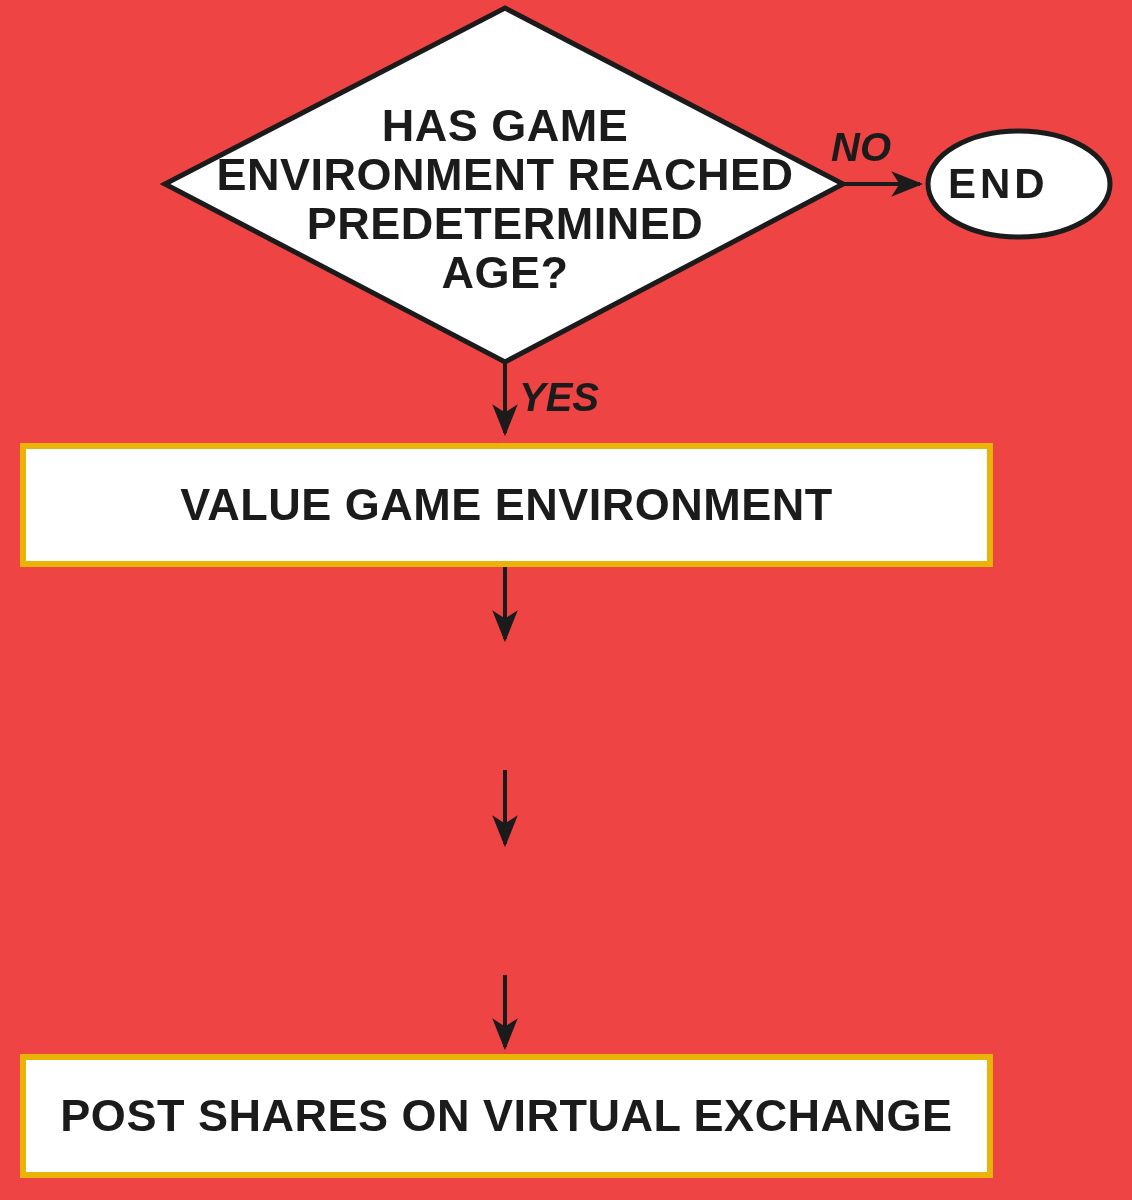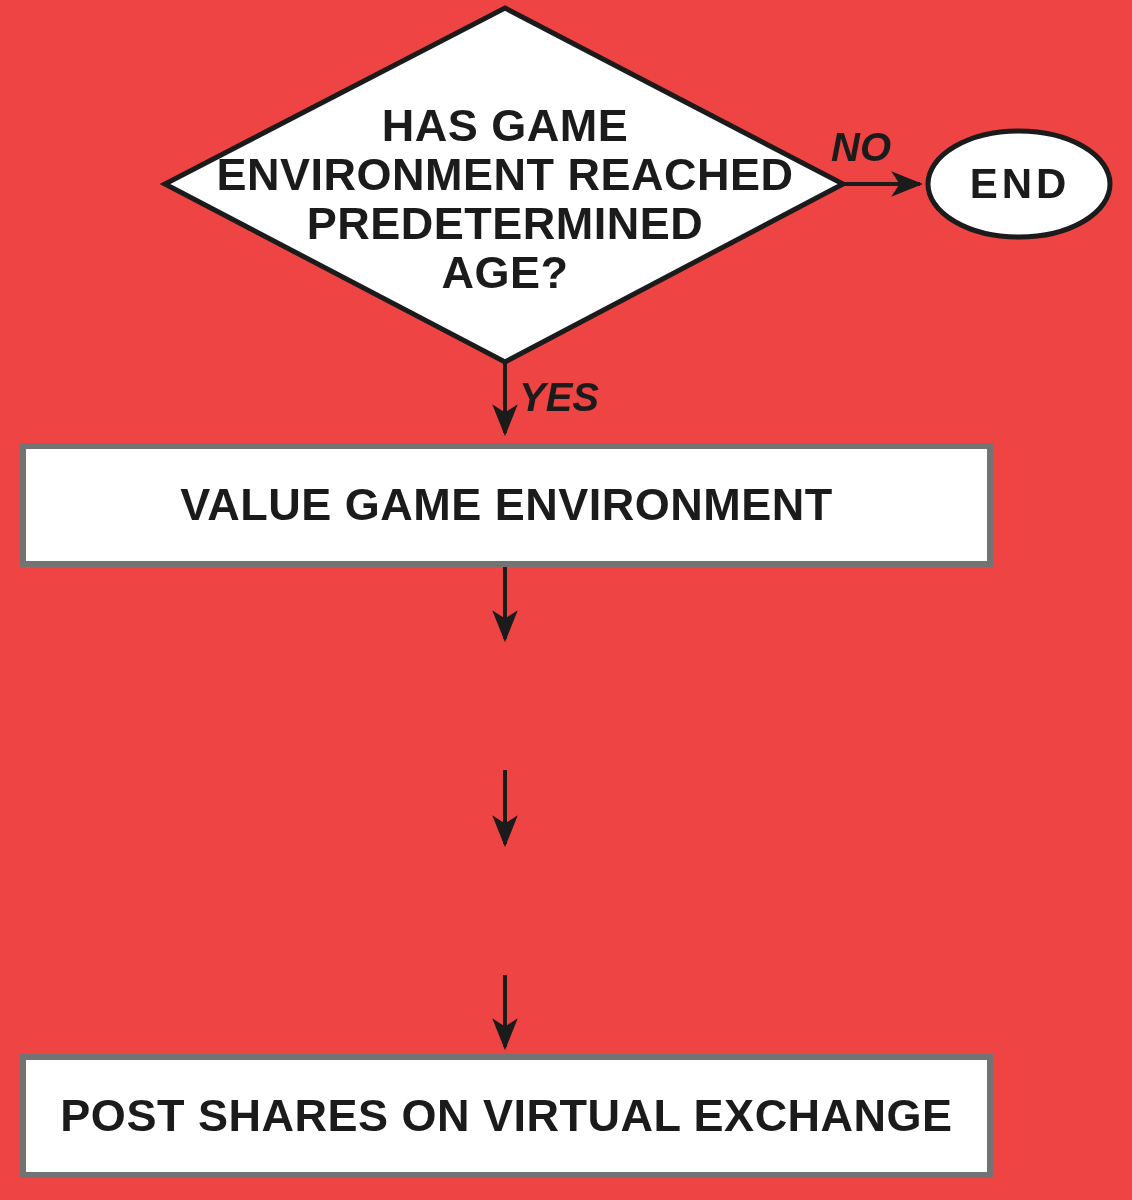--- a/index.html
+++ b/index.html
@@ -43,32 +43,31 @@
     font-style: italic;
     line-height: 1;
   }
   .edge-label-no  { left: 831px; top: 127px; }
   .edge-label-yes { left: 519px; top: 377px; }
   .end-label {
     position: absolute;
     left: 948px;
     top: 163px;
     width: 144px;
-    text-align: center;
     font-size: 42px;
     font-weight: bold;
     letter-spacing: 4px;
     line-height: 1;
   }
   .step {
     position: absolute;
     left: 20px;
     width: 973px;
     height: 124px;
-    border: 6px solid #737373;
+    border: 6px solid #eab308;
     box-sizing: border-box;
     background: #ffffff;
     display: flex;
     align-items: center;
     justify-content: center;
     font-size: 45px;
     font-weight: bold;
     letter-spacing: 0.5px;
     text-align: center;
   }

